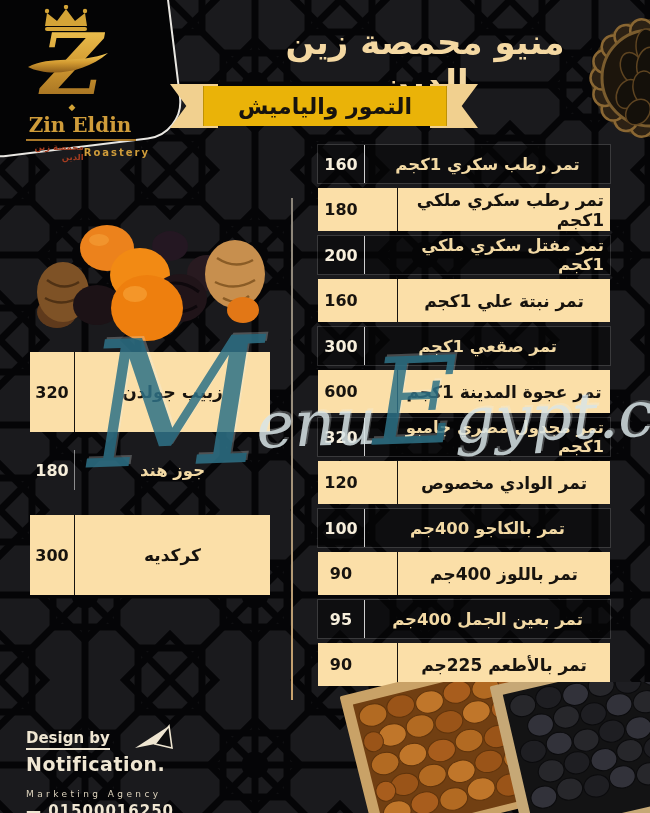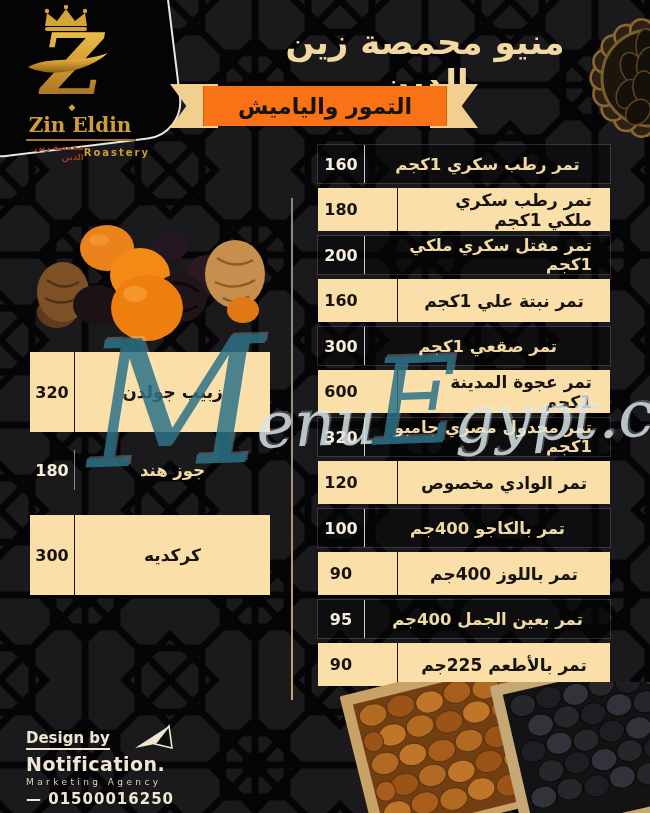--- a/index.html
+++ b/index.html
@@ -32,21 +32,21 @@
   
   .page-title{
     position:absolute;left:240px;top:22px;width:370px;z-index:3;
     text-align:center;font-size:34px;font-weight:bold;color:#f4d8a2;
   }
   .ribbon{position:absolute;left:170px;top:84px;width:308px;height:44px;z-index:3;}
   .ribbon-end{position:absolute;top:0;width:48px;height:44px;background:#f1d08f;}
   .ribbon-end.left{left:0;clip-path:polygon(0 0,100% 0,100% 100%,0 100%,34% 50%);}
   .ribbon-end.right{right:0;clip-path:polygon(0 0,100% 0,66% 50%,100% 100%,0 100%);}
   .ribbon-body{
-    position:absolute;left:33px;top:2px;width:242px;height:40px;background:#f97316;
+    position:absolute;left:33px;top:2px;width:242px;height:40px;background:#eab308;
     display:grid;place-items:center;font-size:22px;font-weight:bold;color:#17130e;
     border-left:1px solid rgba(0,0,0,.18);border-right:1px solid rgba(0,0,0,.18);
   }
 
   
   .menu{position:absolute;z-index:2;}
   .right-menu{left:318px;top:145px;width:292px;}
   .left-menu{left:30px;top:352px;width:240px;}
   .row{display:flex;margin-top:5px;}
   .right-menu .row:first-child{margin-top:0;}
@@ -54,21 +54,21 @@
       box-shadow:0 0 0 1px rgba(255,255,255,.14);}
   .right-menu .row.cream{height:43px;background:var(--cream,#fbdfa8);gap:33px;}
   .left-menu .row:first-child{margin-top:0;}
   .left-menu .row:nth-child(2){margin-top:18px;}
   .left-menu .row:nth-child(3){margin-top:25px;}
   .left-menu .row:nth-child(4){margin-top:23px;}
   .left-menu .row.dark{height:40px;background:transparent;}
   .left-menu .row.cream{height:80px;background:var(--cream,#fbdfa8);}
   .price{flex:0 0 46px;display:grid;place-items:center;font-weight:bold;font-size:16px;}
   .left-menu .price{flex-basis:44px;}
-  .name{flex:1;display:grid;place-items:center;font-weight:bold;font-size:16.5px;padding:0 18px;}
+  .name{flex:1;display:grid;place-items:center;font-weight:bold;font-size:16.5px;padding:0 6px;}
   .row.dark .price{color:#f6eedb;}
   .row.dark .name{color:#f2d9a4;border-left:1.5px solid rgba(255,255,255,.8);}
   .left-menu .row.dark .name{border-left-color:rgba(255,255,255,.5);}
   .row.cream .price{color:#17130e;}
   .row.cream .name{color:#17130e;border-left:1.5px solid #17130e;font-size:17px;}
 
   .divider-v{position:absolute;left:291px;top:198px;width:2px;height:502px;z-index:1;
     background:linear-gradient(#8d867a 0%,#9a8f7d 45%,#caa36d 100%);}
 
   
@@ -82,21 +82,21 @@
   .wm-enu{font-size:64px;line-height:1;margin:60px 0 0 -10px;color:#d9e5e7;}
   .wm-e{font-size:120px;line-height:.8;margin:26px 0 0 -4px;color:var(--teal,#2e7287);}
   .wm-rest{font-size:64px;line-height:1;margin:62px 0 0 -6px;color:#d9e5e7;}
 
   
   .credit{position:absolute;left:26px;top:724px;z-index:3;color:#efe6d2;width:150px;}
   .credit-top{display:flex;align-items:flex-end;gap:23px;}
   .credit-designby{font-size:15px;font-weight:bold;border-bottom:2px solid #efe6d2;
                    padding-bottom:1px;}
   .credit-agency{font-size:19px;font-weight:bold;letter-spacing:.5px;margin-top:3px;}
-  .credit-sub{font-size:9px;letter-spacing:3.4px;margin-top:2px;color:#ddd3bd;}
+  .credit-sub{font-size:9px;letter-spacing:3.4px;margin-top:14px;color:#ddd3bd;}
   .credit-phone{font-size:15px;font-weight:bold;letter-spacing:1px;margin-top:3px;}
 
   .photo{position:absolute;z-index:2;}
 </style>
 </head>
 <body>
 
 <div class="page" style="--cream: #fbdfa8; --teal: #2e7287;">
 
   <svg class="bg-pattern" width="650" height="813" viewBox="0 0 650 813">

